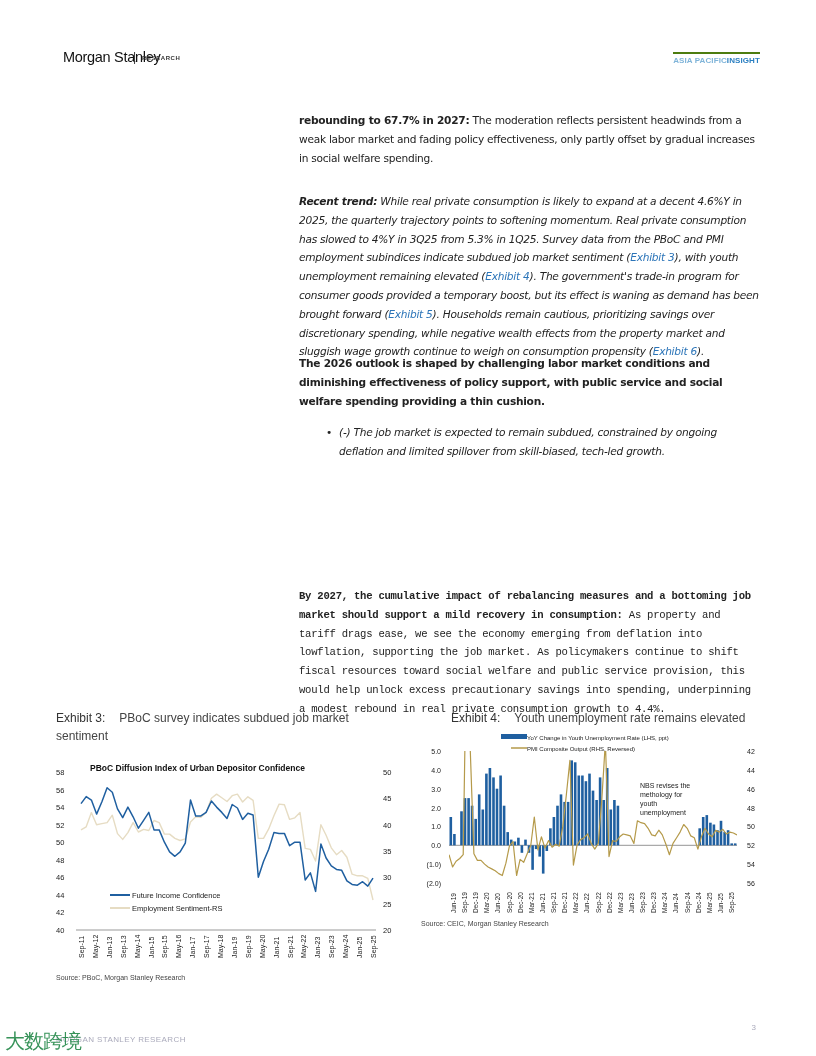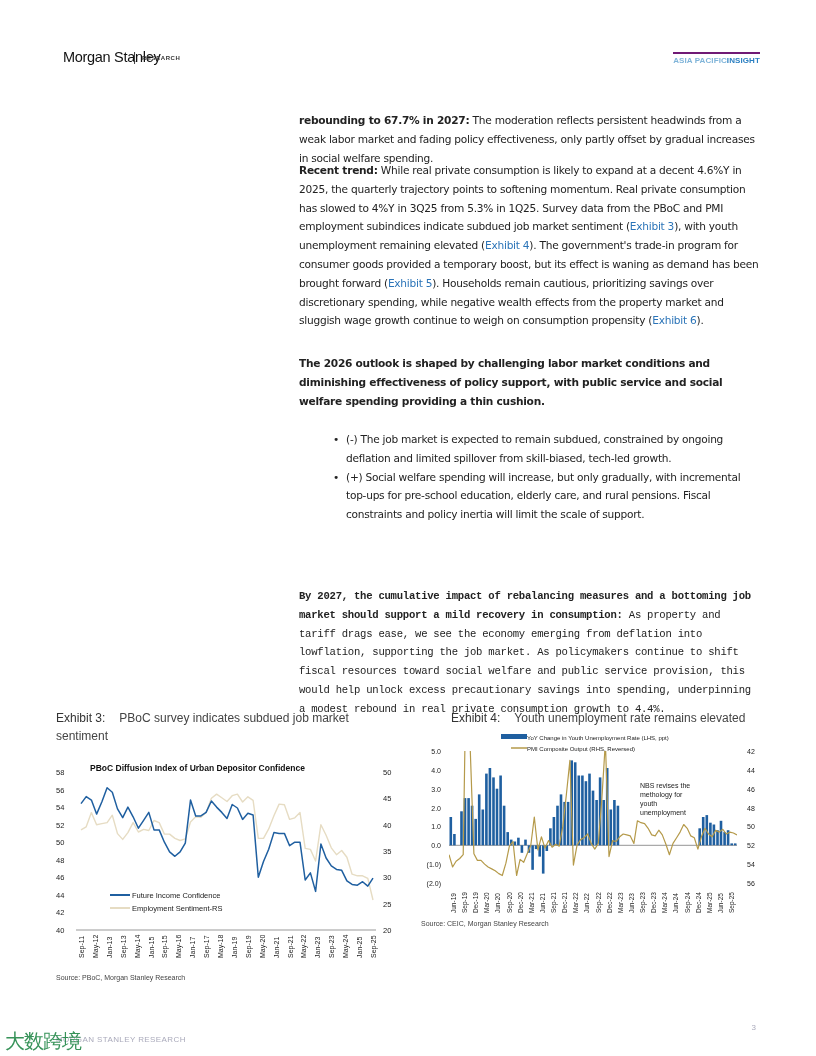--- a/index.html
+++ b/index.html
@@ -1,26 +1,26 @@
 <!DOCTYPE html>
 <html><head>
 <meta charset="utf-8">
 <style>
   html, body { margin:0; padding:0; background:#fff; }
   body { width:816px; height:1056px; position:relative; overflow:hidden; font-family:"Liberation Sans", sans-serif; color:#222; }
   .hdr-logo { position:absolute; left:63px; top:49px; font-size:14.5px; letter-spacing:-0.3px; color:#111; }
   .hdr-sep { position:absolute; left:133px; top:50px; font-size:12px; color:#333; }
   .hdr-research { position:absolute; left:142px; top:55px; font-size:6px; font-weight:bold; letter-spacing:0.6px; color:#333; }
-  .hdr-insight { position:absolute; right:56px; top:52px; border-top:2px solid #701a75; padding-top:2px; font-size:8px; font-weight:bold; color:#7fb4d9; letter-spacing:0.1px; }
+  .hdr-insight { position:absolute; right:56px; top:52px; border-top:2px solid #4d7c0f; padding-top:2px; font-size:8px; font-weight:bold; color:#7fb4d9; letter-spacing:0.1px; }
   .hdr-insight .strong { color:#2a7fc1; }
   .body-text { position:absolute; left:299px; width:462px; font-family:"DejaVu Sans", sans-serif; font-size:10.6px; line-height:18.8px; color:#222; letter-spacing:-0.25px; }
   .body-text p { margin:0; }
   .b { font-weight:bold; }
   .link { color:#2b74b8; }
-  ul.bullets { margin:11px; padding:0 0 0 26px; list-style:none; }
+  ul.bullets { margin:4px; padding:0 0 0 26px; list-style:none;font-style:italic; }
   ul.bullets li { position:relative; padding-left:10px; }
   ul.bullets li::before { content:"•"; position:absolute; left:-3px; top:0; }
   .exh-title { position:absolute; font-size:12px; line-height:18px; color:#444; }
   .exh-title .lbl { font-weight:normal; color:#333; margin-right:14px; }
   .src { position:absolute; font-size:7px; color:#444; }
   .footer-left { position:absolute; left:56px; top:1023px; font-size:8px; color:#aab; letter-spacing:0.4px;margin-top:12px; }
   .footer-right { position:absolute; right:60px; top:1023px; font-size:8px; color:#aab; }
   .watermark { position:absolute; left:5px; top:1028px; font-size:20px; color:#15803d; opacity:0.85; letter-spacing:-1px; }
   svg text { font-family:"Liberation Sans", sans-serif; }
 </style>
@@ -31,32 +31,31 @@
 <div class="hdr-sep">|</div>
 <div class="hdr-research">RESEARCH</div>
 <div class="hdr-insight">
   <span>ASIA PACIFIC</span><span class="strong">INSIGHT</span>
 </div>
 
 <div class="body-text" style="top:111px;">
   <p><span class="b">rebounding to 67.7% in 2027:</span><span> The moderation reflects persistent headwinds from a weak labor market and fading policy effectiveness, only partly offset by gradual increases in social welfare spending.</span></p>
 </div>
 
-<div class="body-text" style="top:161px;">
+<div class="body-text" style="top:192px;font-style:italic;">
   <p><span class="b">Recent trend:</span><span> While real private consumption is likely to expand at a decent 4.6%Y in 2025, the quarterly trajectory points to softening momentum. Real private consumption has slowed to 4%Y in 3Q25 from 5.3% in 1Q25. Survey data from the PBoC and PMI employment subindices indicate subdued job market sentiment (</span><span class="link">Exhibit 3</span><span>), with youth unemployment remaining elevated (</span><span class="link">Exhibit 4</span><span>). The government's trade-in program for consumer goods provided a temporary boost, but its effect is waning as demand has been brought forward (</span><span class="link">Exhibit 5</span><span>). Households remain cautious, prioritizing savings over discretionary spending, while negative wealth effects from the property market and sluggish wage growth continue to weigh on consumption propensity (</span><span class="link">Exhibit 6</span><span>).</span></p>
 </div>
 
 <div class="body-text" style="top:354px;">
   <p class="b">The 2026 outlook is shaped by challenging labor market conditions and diminishing effectiveness of policy support, with public service and social welfare spending providing a thin cushion.</p>
 </div>
 
 <div class="body-text" style="top:419px;">
   <ul class="bullets">
     <li>(-) The job market is expected to remain subdued, constrained by ongoing deflation and limited spillover from skill-biased, tech-led growth.</li>
-    <li>(+) Social welfare spending will increase, but only gradually, with incremental top-ups for pre-school education, elderly care, and rural pensions. Fiscal constraints and policy inertia will limit the scale of support.</li>
   </ul>
 </div>
 
 <div class="body-text" style="top:587px;font-family:Liberation Mono, monospace;">
   <p><span class="b">By 2027, the cumulative impact of rebalancing measures and a bottoming job market should support a mild recovery in consumption:</span><span> As property and tariff drags ease, we see the economy emerging from deflation into lowflation, supporting the job market. As policymakers continue to shift fiscal resources toward social welfare and public service provision, this would help unlock excess precautionary savings into spending, underpinning a modest rebound in real private consumption growth to 4.4%.</span></p>
 </div>
 
 <div class="exh-title" style="left:56px; top:709px; width:300px;">
   <span class="lbl">Exhibit 3:</span><span>PBoC survey indicates subdued job market sentiment</span>
 </div>

